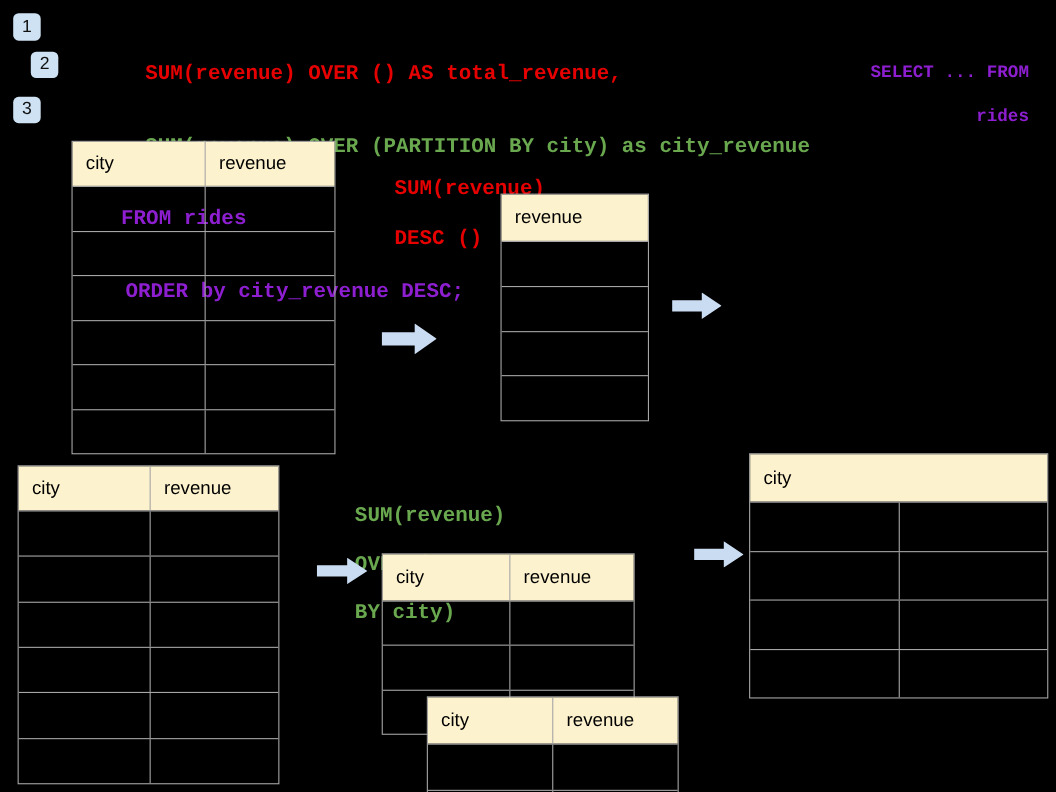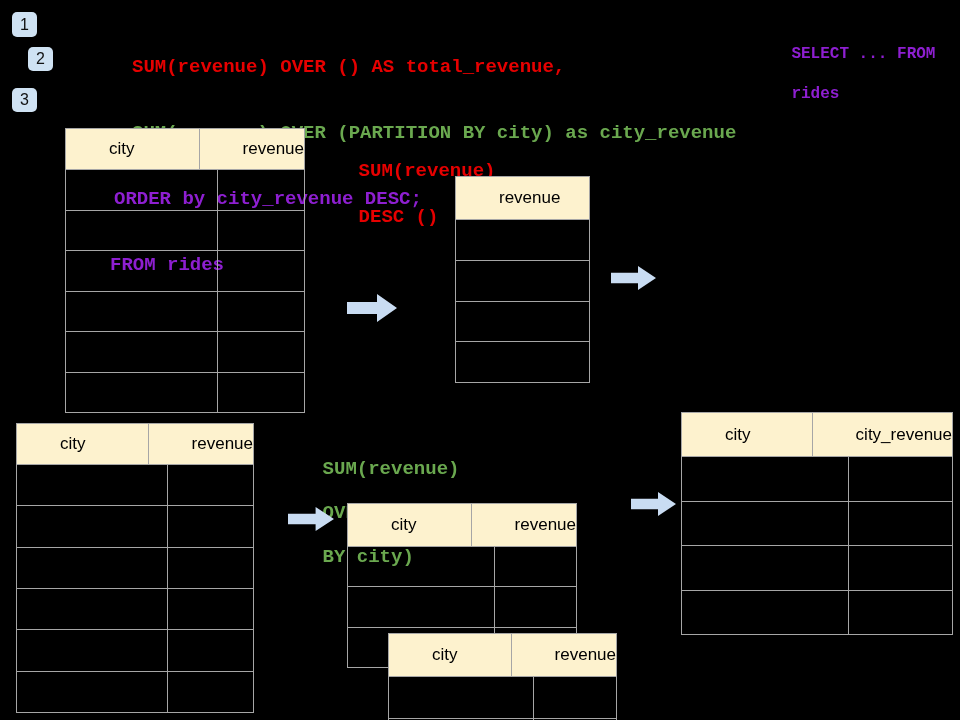--- a/index.html
+++ b/index.html
@@ -18,31 +18,31 @@
   .code{font-family:"Liberation Mono",monospace;font-weight:bold;white-space:pre;}
   #sql-code{position:absolute;left:87px;top:12px;font-size:19px;line-height:22px;}
   #sql-code .ln{display:block;}
   #sql-code .ind-sum{margin-left:45px;}
   #sql-code .ind-from{margin-left:23px;}
   #sql-code .ind-order{margin-left:27px;}
   .purple{color:#8E1FD1;}
   .red{color:#E60000;}
   .green{color:#6AA84F;}
 
-  #side-snippet{position:absolute;left:753px;top:24px;font-size:16px;line-height:20px;}
+  #side-snippet{position:absolute;left:753px;top:36px;font-size:16px;line-height:20px;text-align:right;}
   #total-label{position:absolute;left:313px;top:137px;font-size:19px;line-height:23px;}
   #partition-label{position:absolute;left:277px;top:436px;font-size:19px;line-height:22px;}
 
   
   .tbl{position:absolute;border:1px solid #A6A6A6;box-sizing:border-box;
        display:flex;flex-direction:column;background:transparent;}
   .tbl .hdr{display:flex;background:#FDF2CE;flex:0 0 auto;}
   .tbl .row{display:flex;flex:1;border-top:1px solid #A6A6A6;}
   .tbl .cell{box-sizing:border-box;border-right:1px solid #A6A6A6;display:flex;
-             align-items:center;padding-left:12px;font-size:17px;color:#000;margin-left:31px;}
+             align-items:center;padding-left:12px;font-size:17px;color:#000;}
   .tbl .cell:last-child{border-right:none;text-align:center;}
   #t1{left:65px;top:128px;width:240px;height:285px;}  #t1 .hdr{height:40px;}
   #t1 .c0{width:121px;} #t1 .c1{flex:1;}
   #t2{left:455px;top:176px;width:135px;height:207px;} #t2 .hdr{height:42px;}
   #t2 .c0{flex:1;}
   #t3{left:16px;top:423px;width:238px;height:290px;}  #t3 .hdr{height:40px;}
   #t3 .c0{width:120px;} #t3 .c1{flex:1;}
   #t4{left:347px;top:503px;width:230px;height:165px;} #t4 .hdr{height:42px;}
   #t4 .c0{width:116px;} #t4 .c1{flex:1;}
   #t5{left:388px;top:633px;width:229px;height:127px;z-index:2;} #t5 .hdr{height:42px;}
@@ -69,22 +69,22 @@
   <div class="badge" id="badge-2">
     <span>2</span>
   </div>
   <div class="badge" id="badge-3">
     <span>3</span>
   </div>
 
   <div id="sql-code" class="code">
     <span class="ln red ind-sum">SUM(revenue) OVER () AS total_revenue,</span>
     <span class="ln green ind-sum">SUM(revenue) OVER (PARTITION BY city) as city_revenue</span>
+    <span class="ln purple ind-from">FROM rides</span>
     <span class="ln purple ind-order">ORDER by city_revenue DESC;</span>
-    <span class="ln purple ind-from">FROM rides</span>
   </div>
 
   <div id="side-snippet" class="code purple">
     <span class="ln">SELECT ... FROM</span><br>
     <span class="ln">rides</span>
   </div>
 
   <div id="total-label" class="code red">
     <span class="ln">SUM(revenue)</span><br>
     <span class="ln">DESC ()</span>
@@ -201,21 +201,20 @@
         <div class="cell c1"></div>
       </div>
       <div class="row">
         <div class="cell c0"></div>
         <div class="cell c1"></div>
       </div>
     </div>
   <div class="tbl" id="t6">
       <div class="hdr">
         <div class="cell c0">city</div>
-        <div class="cell c1">city_revenue</div>
       </div>
       <div class="row">
         <div class="cell c0"></div>
         <div class="cell c1"></div>
       </div>
       <div class="row">
         <div class="cell c0"></div>
         <div class="cell c1"></div>
       </div>
       <div class="row">

